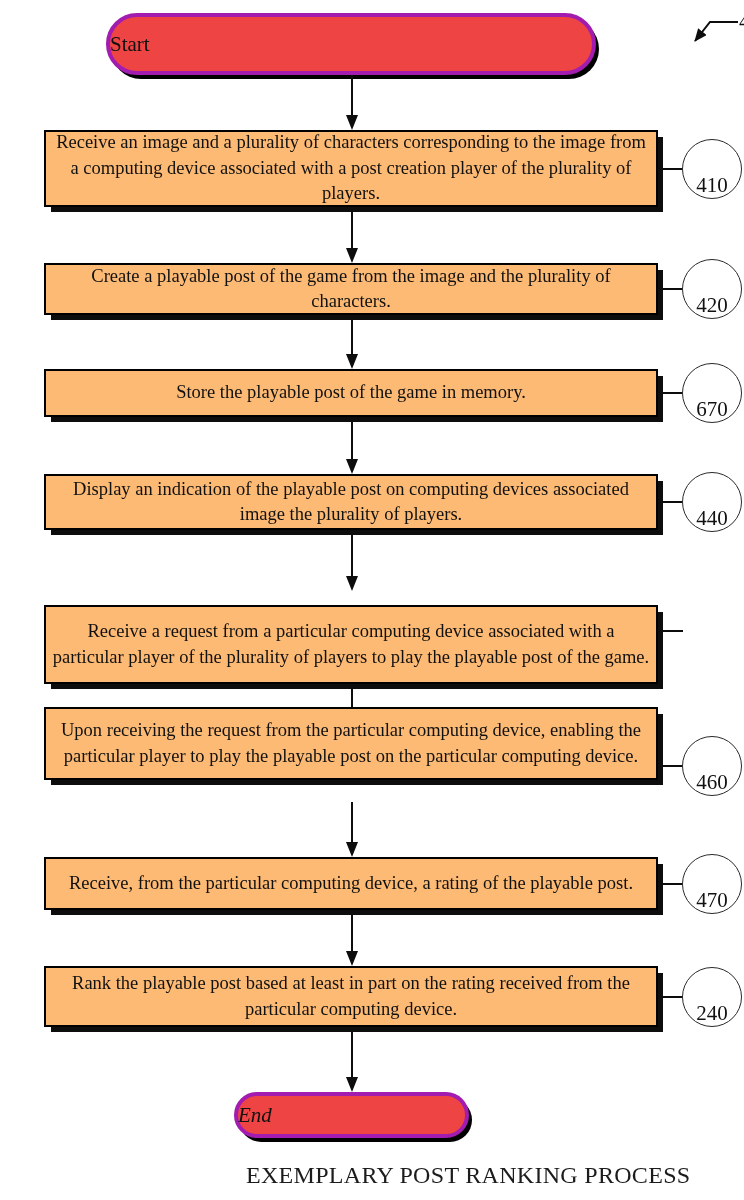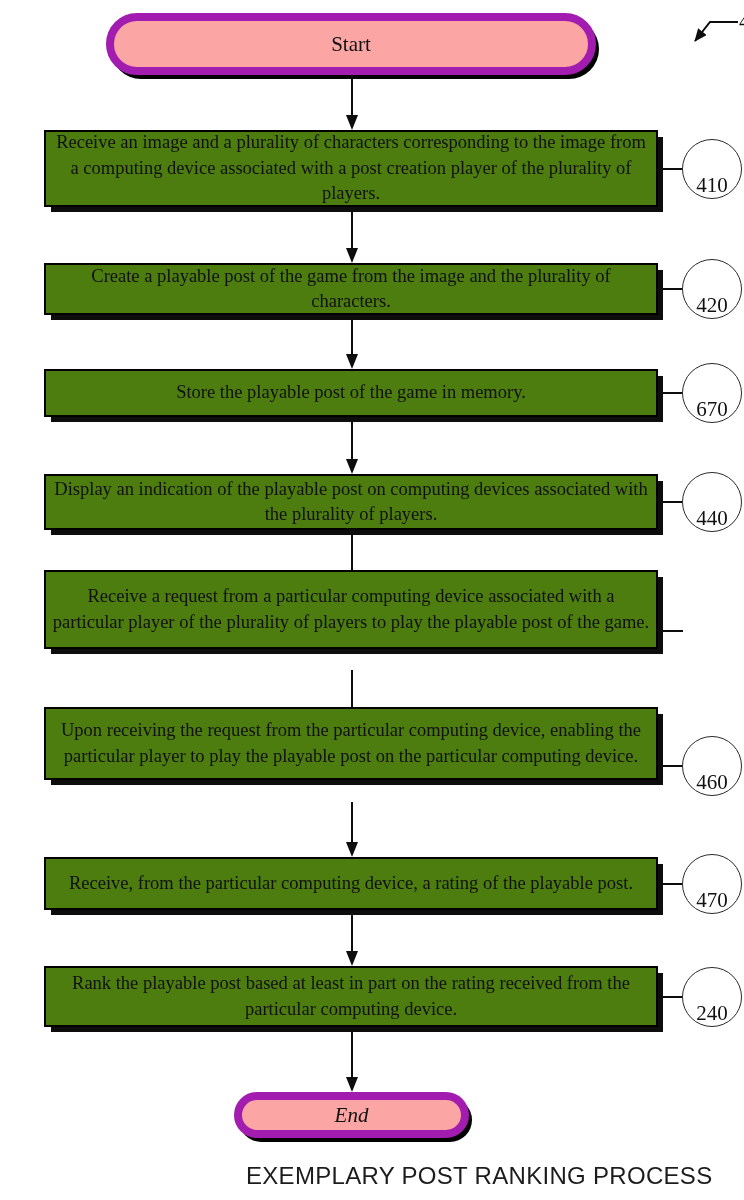--- a/index.html
+++ b/index.html
@@ -14,21 +14,21 @@
     overflow: hidden;
     margin-left: 36px;
   }
   
   .box {
     position: absolute;
     left: 8px;
     width: 614px;
     box-sizing: border-box;
     border: 2px solid #000000;
-    background: #4d7c0f;
+    background: #fdba74;
     box-shadow: 6px 6px 0 -1px #0d0d0d;
     display: flex;
     align-items: center;
     justify-content: center;
     text-align: center;
     font-size: 18.5px;
     line-height: 25.5px;
     padding: 0 4px;
   }
   
@@ -69,25 +69,25 @@
     background: #ffffff;
     display: flex;
     align-items: flex-end;
     justify-content: center;
     font-size: 21px;
   }
   
   .terminal {
     position: absolute;
     box-sizing: border-box;
-    border: 8px solid #a21caf;
-    background: #fca5a5;
+    border: 4px solid #a21caf;
+    background: #ef4444;
     display: flex;
     align-items: center;
-    justify-content: center;
+    justify-content: flex-start;
     font-size: 21px;
   }
   .start {
     left: 70px; top: 13px; width: 490px; height: 62px;
     border-radius: 31px;
     box-shadow: 4px 5px 0 -1px #000000;
   }
   .end {
     left: 198px; top: 1092px; width: 235px; height: 46px;
     border-radius: 23px;
@@ -103,21 +103,21 @@
   .leader {
     position: absolute;
     left: 628px; top: 8px;
   }
   
   .caption {
     position: absolute;
     left: 210px; top: 1162px;
     width: 406px;
     text-align: center;
-    font-family: Liberation Sans, sans-serif;
+    font-family: Liberation Serif, serif;
     font-size: 24px;
     letter-spacing: 0.3px;
     color: #1c1c1c;
     white-space: nowrap;
   }
 </style>
 </head>
 <body>
 
 <div class="canvas">
@@ -164,28 +164,28 @@
 
   <div class="box" style="top:369px;height:48px">
     <span>Store the playable post of the game in memory.</span>
   </div>
   <div class="tick" style="top:392px"></div>
   <div class="circle" style="top:363px">
     <span>670</span>
   </div>
 
   <div class="box" style="top:474px;height:56px">
-    <span>Display an indication of the playable post on computing devices associated with the plurality of players.</span>
+    <span>Display an indication of the playable post on computing devices associated image the plurality of players.</span>
   </div>
   <div class="tick" style="top:501px"></div>
   <div class="circle" style="top:472px">
     <span>440</span>
   </div>
 
-  <div class="box" style="top:570px;height:79px">
+  <div class="box" style="top:605px;height:79px">
     <span>Receive a request from a particular computing device associated with a particular player of the plurality of players to play the playable post of the game.</span>
   </div>
   <div class="tick" style="top:629.5px"></div>
 
   <div class="box" style="top:707px;height:73px">
     <span>Upon receiving the request from the particular computing device, enabling the particular player to play the playable post on the particular computing device.</span>
   </div>
   <div class="tick" style="top:764.5px"></div>
   <div class="circle" style="top:735.5px">
     <span>460</span>

